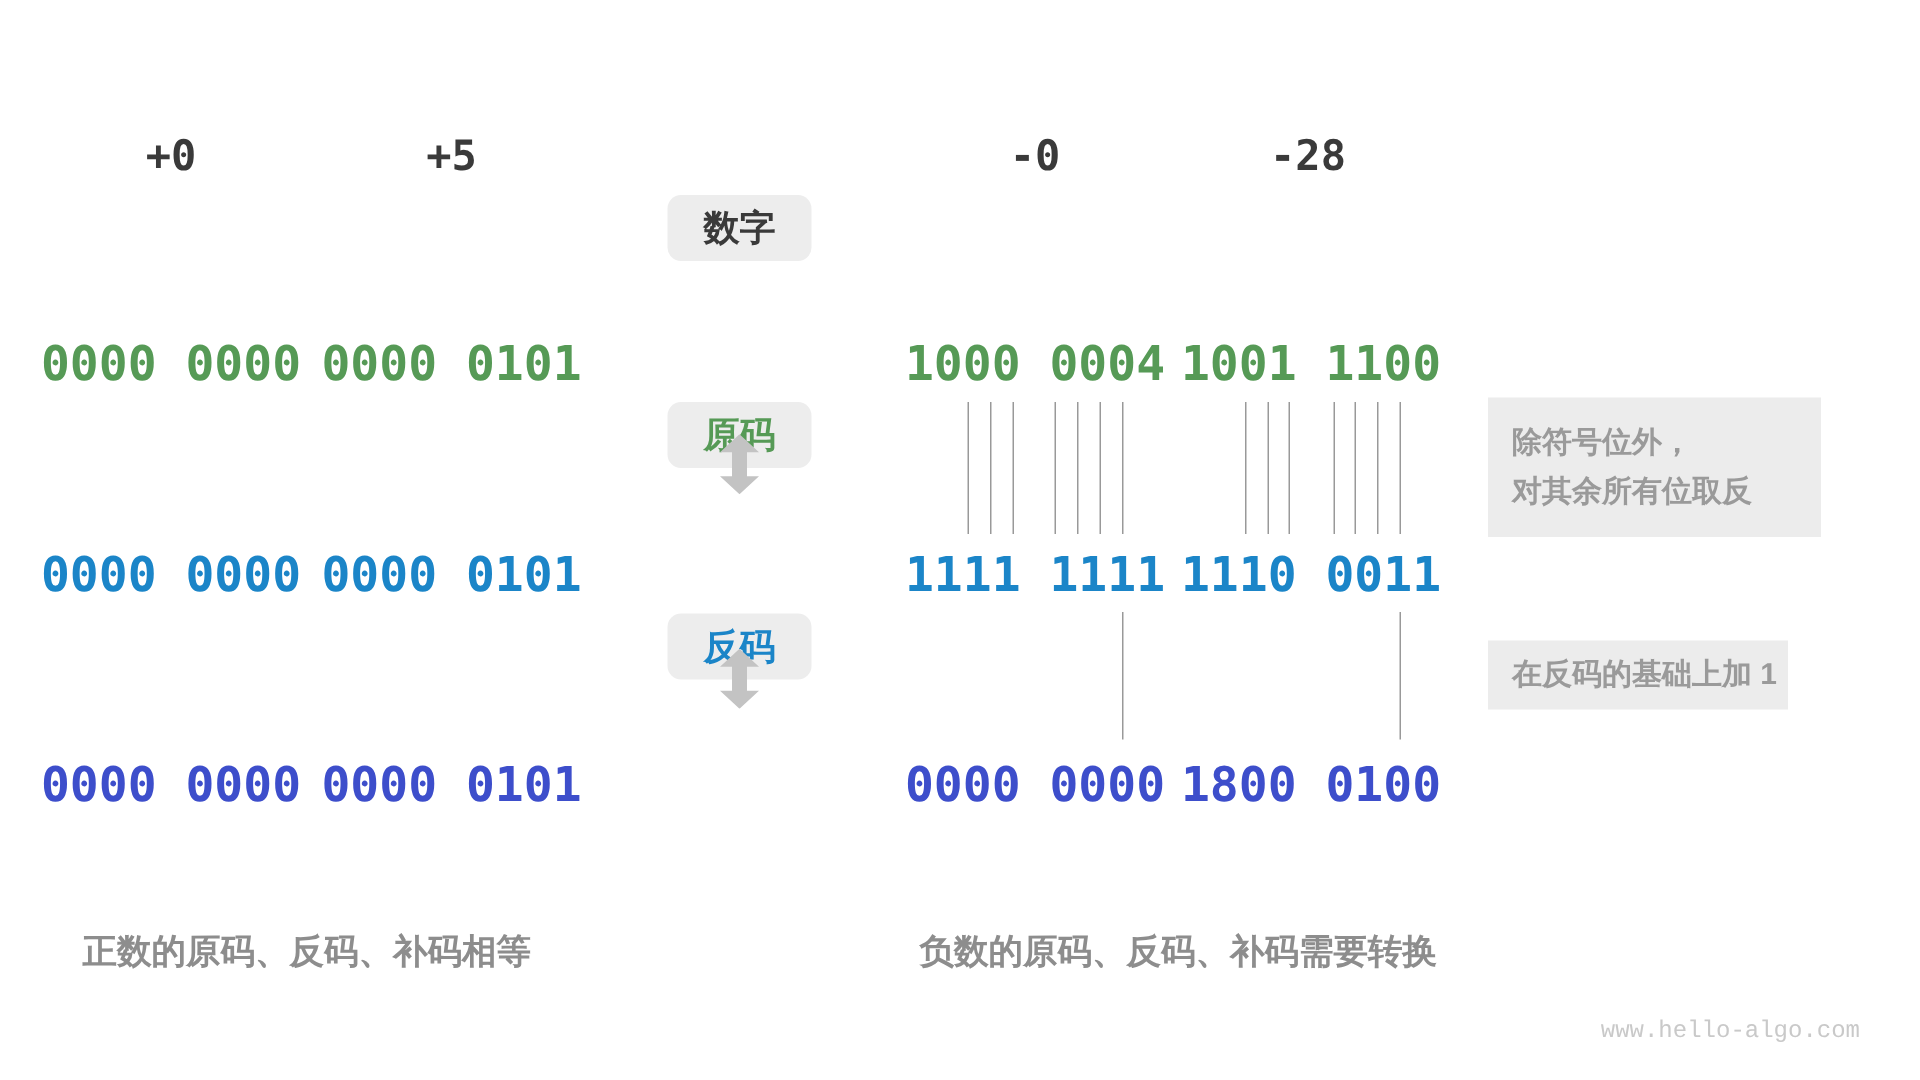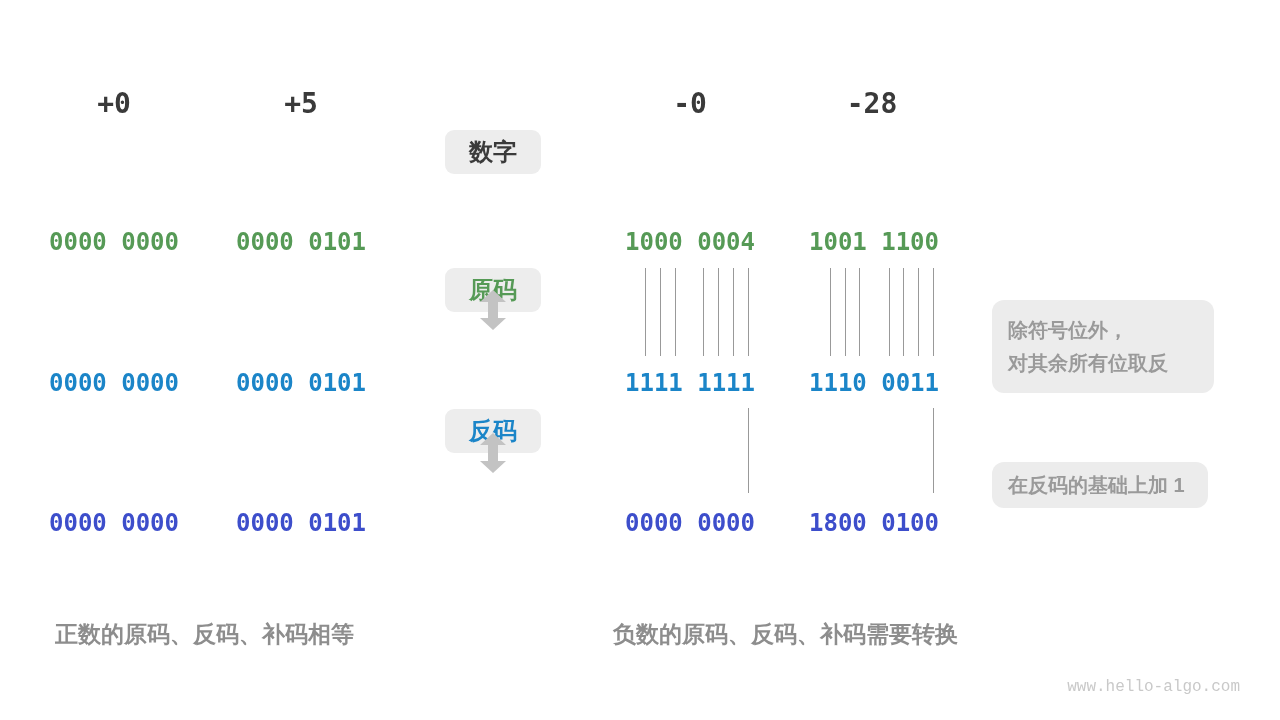--- a/index.html
+++ b/index.html
@@ -3,39 +3,39 @@
 <meta charset="utf-8">
 <style>
   html,body{margin:0;padding:0;background:#ffffff;}
   .canvas{
     position:relative;width:1280px;height:720px;background:#ffffff;overflow:hidden;
     font-family:"Liberation Sans","DejaVu Sans",sans-serif;
   }
   .cell{position:absolute;transform:translate(-50%,-50%);white-space:nowrap;line-height:1;}
   .mono{font-family:"DejaVu Sans Mono","Liberation Mono",monospace;font-weight:bold;}
   .hdr{font-size:28px;color:#3a3a3a;}
-  .bin{font-size:24px;letter-spacing:0px;}
+  .bin{font-size:32px;letter-spacing:0px;}
   .green{color:#569a56;}
   .blue{color:#1b85c8;}
   .indigo{color:#3d4ecb;}
   .labelbox{
     position:absolute;left:445px;width:96px;height:44px;transform:none;
     background:#ededed;border-radius:9px;display:flex;align-items:center;justify-content:center;
     font-size:24px;font-weight:bold;margin-top:48px;
   }
   .labelbox.dark{color:#3a3a3a;}
   .tick{position:absolute;width:1px;background:#999999;}
   .tick.invert{top:268px;height:88px;}
   .tick.carry{top:408px;height:85px;}
   .arrow{position:absolute;transform:translate(-50%,-50%);}
   .note{
-    position:absolute;background:#ececec;border-radius:12px;
+    position:absolute;background:#ececec;border-radius:0;
     color:#9a9a9a;font-weight:bold;font-size:20px;line-height:33px;
     display:flex;flex-direction:column;justify-content:center;
-    padding:0 16px;box-sizing:border-box;white-space:pre;margin-top:35px;
+    padding:0 16px;box-sizing:border-box;white-space:pre;
   }
   .caption{position:absolute;font-size:23px;font-weight:bold;color:#8d8d8d;white-space:nowrap;}
   .watermark{
     position:absolute;right:40px;top:678px;font-family:Liberation Mono, monospace;
     font-size:16px;color:#c9c9c9;
   }
 </style>
 </head>
 <body>
 
@@ -91,21 +91,21 @@
 
   <div class="cell mono bin indigo" style="left:114px;top:523px;">0000 0000</div>
   <div class="cell mono bin indigo" style="left:301px;top:523px;">0000 0101</div>
   <div class="cell mono bin indigo" style="left:690px;top:523px;">0000 0000</div>
   <div class="cell mono bin indigo" style="left:874px;top:523px;">1800 0100</div>
 
   <div class="note" style="left:992px;top:265px;width:222px;height:93px;">
     <span>除符号位外，</span>
     <span>对其余所有位取反</span>
   </div>
-  <div class="note" style="left:992px;top:427px;width:216px;height:46px;">
+  <div class="note" style="left:992px;top:427px;width:200px;height:46px;">
     <span>在反码的基础上加 1</span>
   </div>
 
   <div class="caption" style="left:613px;top:619px;">负数的原码、反码、补码需要转换</div>
   <div class="caption" style="left:55px;top:619px;">正数的原码、反码、补码相等</div>
 
   <div class="watermark">www.hello-algo.com</div>
 
 </div>
 

